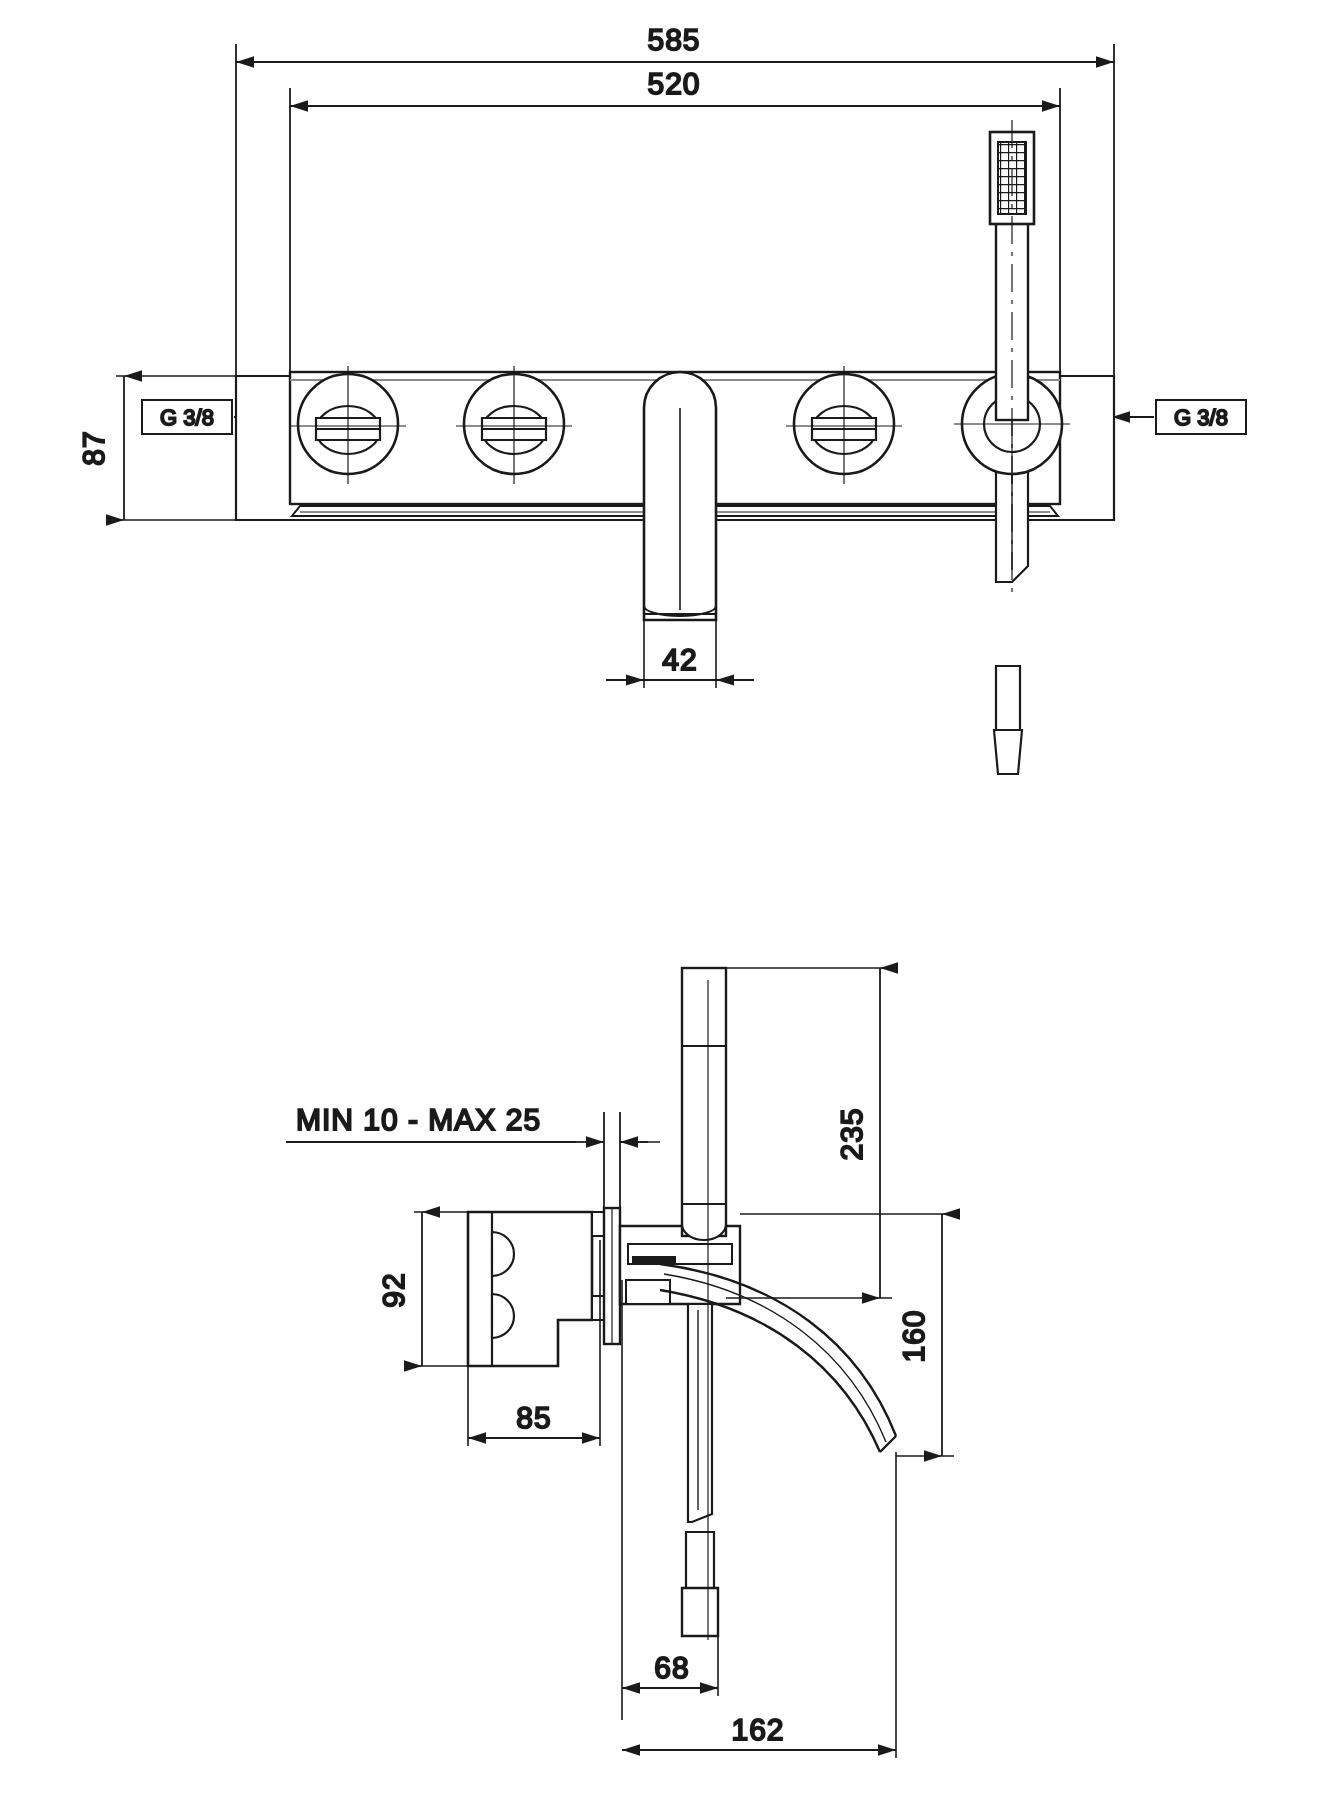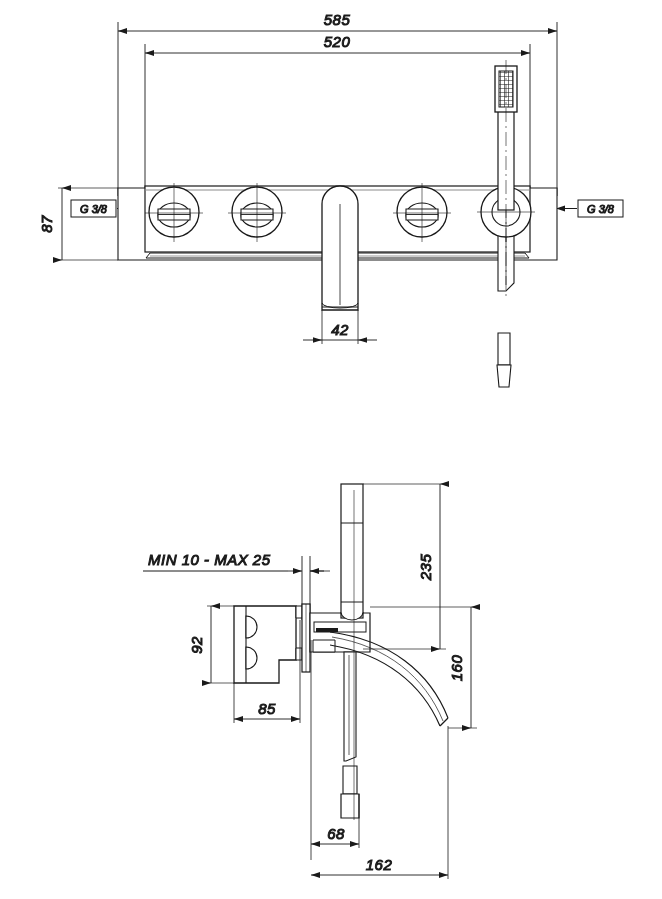--- a/index.html
+++ b/index.html
@@ -1,21 +1,21 @@
 <!DOCTYPE html>
 <html><head>
 <meta charset="utf-8">
 <title>Technical Drawing</title>
 <style>
   html,body{margin:0;padding:0;background:#ffffff;}
   body{
     font-family:"Liberation Sans", sans-serif;
     width:662px;height:899px;position:relative;overflow:hidden;
   }
-  #drawing-root{position:absolute;left:0;top:0;width:662px;height:899px;font-style:italic;}
+  #drawing-root{position:absolute;left:0;top:0;width:662px;height:899px;}
   svg{display:block;}
   .dimtxt{
     font-family:"Liberation Sans", sans-serif;
     font-size:15px;
     fill:#1a1a1a;
     letter-spacing:0.5px;
   }
   .dimtxt-sm{
     font-family:"Liberation Sans", sans-serif;
     font-size:11px;

